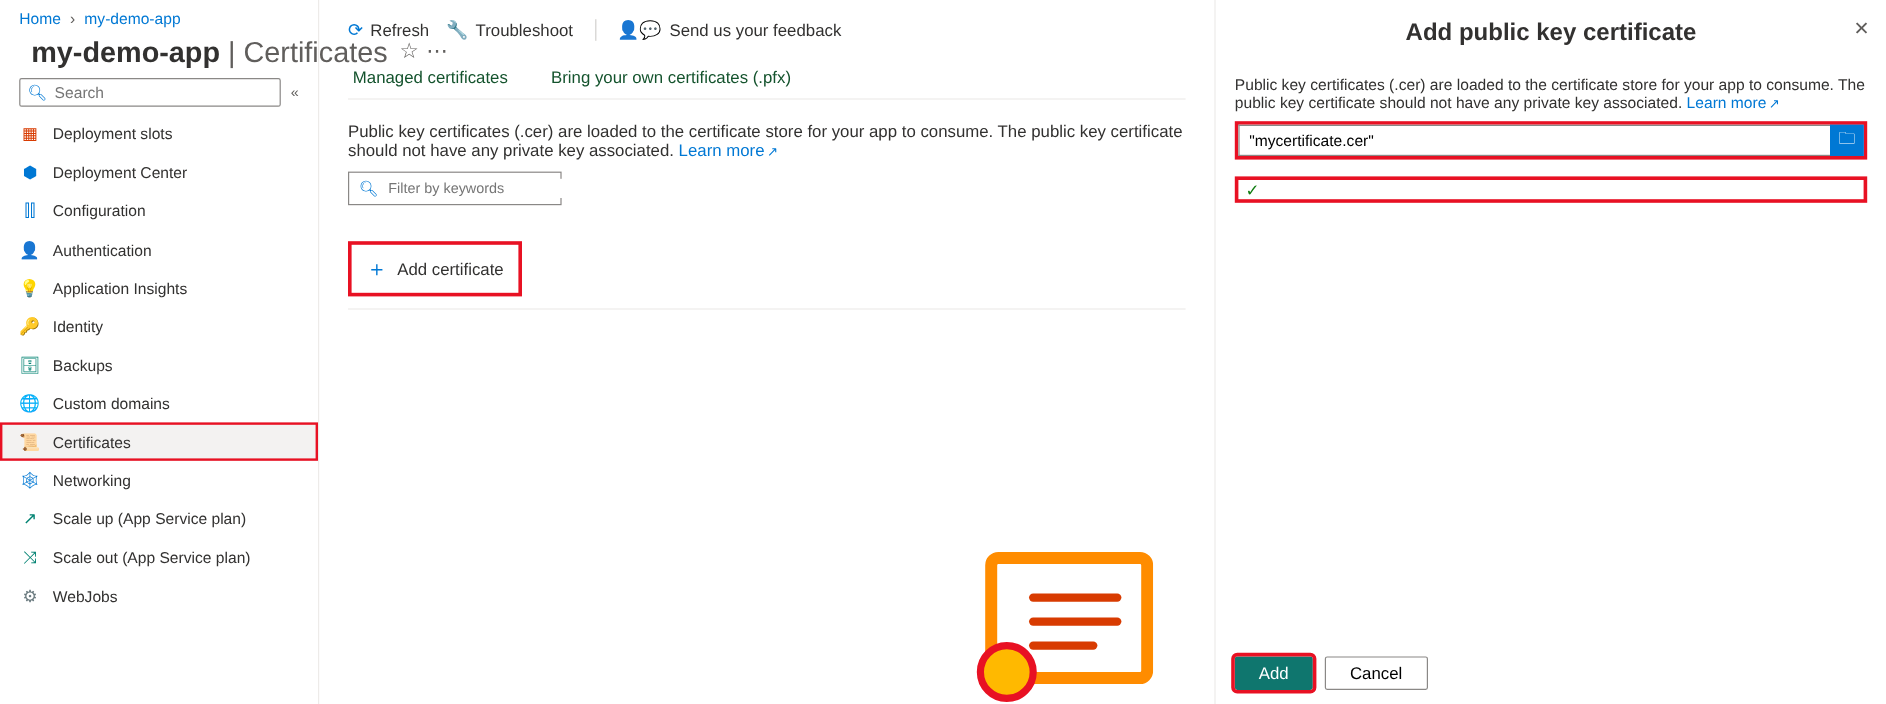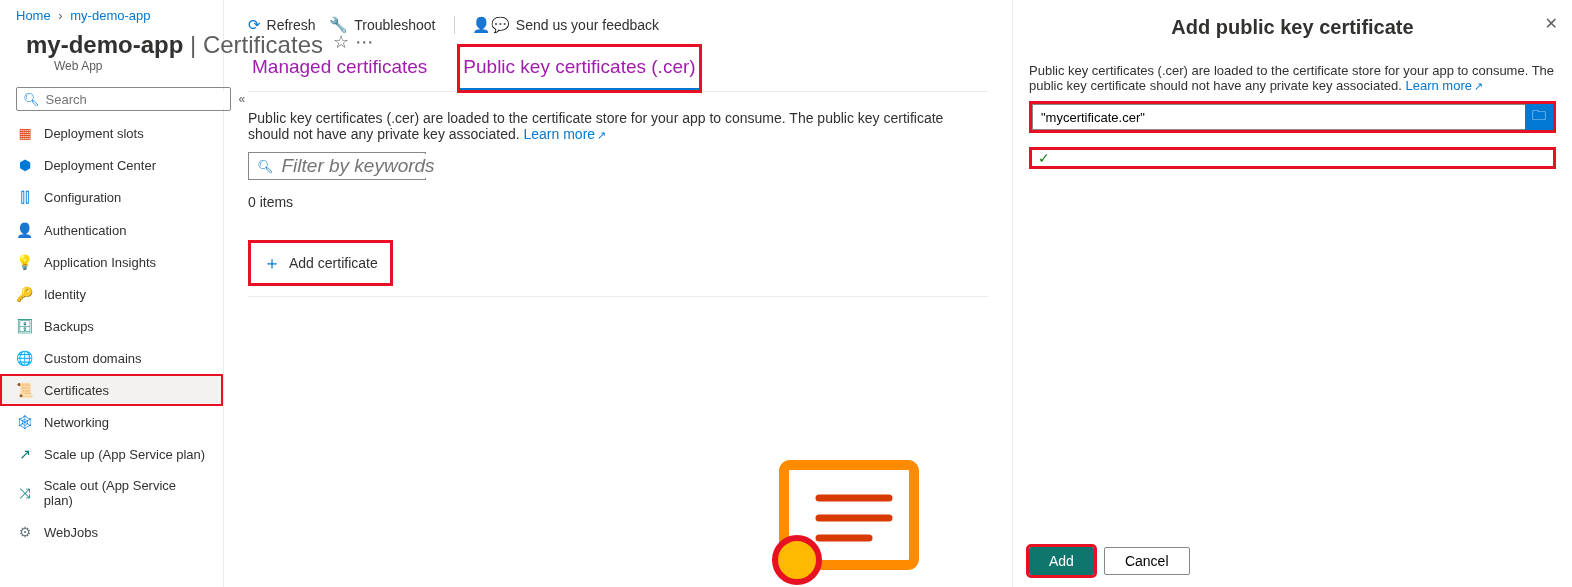--- a/index.html
+++ b/index.html
@@ -1,21 +1,21 @@
 <!DOCTYPE html>
 <html><head>
 <meta charset="utf-8">
 <style>
 * { box-sizing: border-box; font-family: "Segoe UI", -apple-system, sans-serif; }
 body { margin: 0; background: #fff; font-size: 13px; color: #323130; }
 
 .layout { display: flex; width: 1572px; height: 587px; position: relative; }
 
 
-.left { width: 224px; padding: 0; border-right: 1px solid #edebe9; display:flex; flex-direction:column; }
+.left { width: 266px; padding: 0; border-right: 1px solid #edebe9; display:flex; flex-direction:column; }
 .breadcrumb { padding: 8px 16px 4px 16px; font-size:13px;}
 .breadcrumb a { color:#0078d4; text-decoration:none; }
 .breadcrumb .sep { margin:0 4px; color:#605e5c;}
 .title-row { display:flex; padding: 4px 16px 0 16px; }
 .title-row .cert-icon { width:28px; height:28px; margin-right:10px; display:inline-block; }
 .title-row h1 { font-size:24px; font-weight:600; margin:0; white-space:nowrap; }
 .title-row h1 .light { font-weight:400; color:#605e5c;}
 .subtext { padding:0 16px 8px 54px; color:#605e5c; font-size:12px;}
 .star { margin-left:10px; color:#605e5c; font-size:18px; }
 .dots { margin-left:6px; color:#605e5c; font-size:18px; letter-spacing:2px;}
@@ -33,30 +33,30 @@
 .nav-item.hl { border:2px solid #e81123; }
 
 
 .main { flex:1; padding: 10px 0 0 24px; position:relative; }
 .toolbar { display:flex; align-items:center; gap:14px; padding:6px 0;}
 .tbtn { display:inline-flex; align-items:center; gap:6px; color:#323130; cursor:pointer; font-size:14px; }
 .tbtn .ic { color:#0078d4; font-size:15px;}
 .tdiv { width:1px; height:18px; background:#d2d0ce; margin:0 4px;}
 
 .tabs { display:flex; gap:28px; border-bottom:1px solid #edebe9; margin-top:6px; margin-right:24px;}
-.tab { padding:10px 4px; font-size:19px; color:#a21caf; cursor:pointer;}
+.tab { padding:10px 4px; font-size:14px; color:#14532d; cursor:pointer;}
 .tab.active { border-bottom:3px solid #0078d4; font-weight:400;}
 .tab.hl { outline:3px solid #e81123; outline-offset:-1px;}
 
 .desc { margin:18px 24px 10px 0; font-size:14px; color:#323130; max-width:720px;}
 .desc a { color:#0078d4; text-decoration:none;}
 .ext-ic { font-size:11px; color:#0078d4; margin-left:2px;}
 
 .filter-box { display:flex; align-items:center; border:1px solid #8a8886; padding:4px 8px; width:178px; height:28px; margin-top:4px;}
-.filter-box input{ border:none; outline:none; font-size:19px; flex:1;font-style:italic;}
+.filter-box input{ border:none; outline:none; font-size:12px; flex:1;}
 .items-count { margin-top:14px; font-size:14px;}
 
 .add-cert { display:inline-flex; align-items:center; gap:8px; padding:8px 12px; border:3px solid #e81123; margin-top:30px; cursor:pointer; font-size:14px;}
 .add-cert .plus { color:#0078d4; font-size:18px; font-weight:400;}
 .divider { border-top:1px solid #edebe9; margin-top:10px; margin-right:24px;}
 
 .big-cert { position:absolute; left:545px; top:460px; }
 
 
 .panel { width:560px; padding: 12px 16px; border-left:1px solid #edebe9; position:relative; display:flex; flex-direction:column;}
@@ -102,21 +102,20 @@
             <line x1="10" y1="15" x2="24" y2="15" stroke="#d83b01" stroke-width="2"></line>
             <circle cx="9" cy="24" r="5" fill="#e81123" stroke="#a4262c" stroke-width="1.5"></circle>
           </svg>
       </span>
       <h1>
         <span>my-demo-app</span><span class="light"><span> | </span><span>Certificates</span></span>
       </h1>
       <span class="star">☆</span>
       <span class="dots">⋯</span>
     </div>
-    <div class="subtext">Web App</div>
 
     <div class="search-wrap">
       <div class="search-box">
         <span class="c-blue" style="margin-right:4px;font-size:13px;">🔍︎</span>
         <input placeholder="Search" style="">
       </div>
       <span class="collapse-caret">«</span>
     </div>
 
     <div class="nav">
@@ -189,34 +188,33 @@
         </span>
       <span class="tdiv"></span>
       <span class="tbtn">
         <span class="ic">👤💬</span>
         <span>Send us your feedback</span>
         </span>
     </div>
 
     <div class="tabs">
       <div class="tab">Managed certificates</div>
-      <div class="tab active hl">Public key certificates (.cer)</div>
+      <div class="tab">Bring your own certificates (.pfx)</div>
     </div>
 
     <div class="desc">
       <span>Public key certificates (.cer) are loaded to the certificate store for your app to consume. The public key certificate should not have any private key associated. </span>
       <a><span>Learn more</span><span class="ext-ic">↗</span></a>
     </div>
 
     <div class="filter-box">
       <span class="c-blue" style="margin-right:6px;">🔍︎</span>
       <input placeholder="Filter by keywords" style="">
     </div>
 
-    <div class="items-count">0 items</div>
 
     <div class="add-cert">
       <span class="plus">＋</span>
       <span>Add certificate</span>
     </div>
     <div class="divider"></div>
 
     <div class="big-cert">
       <svg width="150" height="130" viewBox="0 0 150 130">
         <rect x="15" y="5" width="130" height="100" rx="6" fill="#fff" stroke="#ff8c00" stroke-width="10"></rect>

